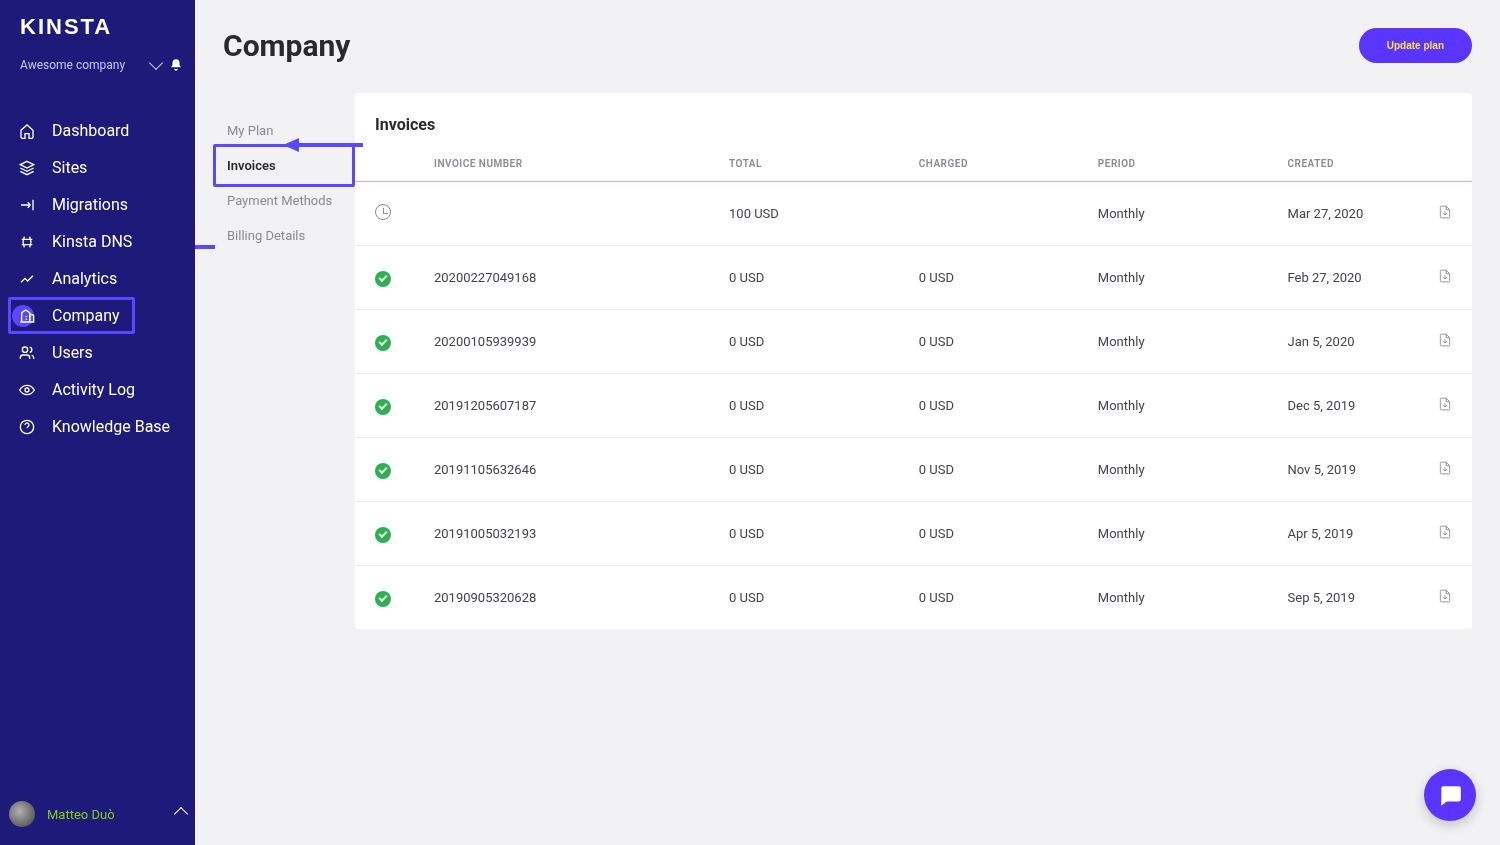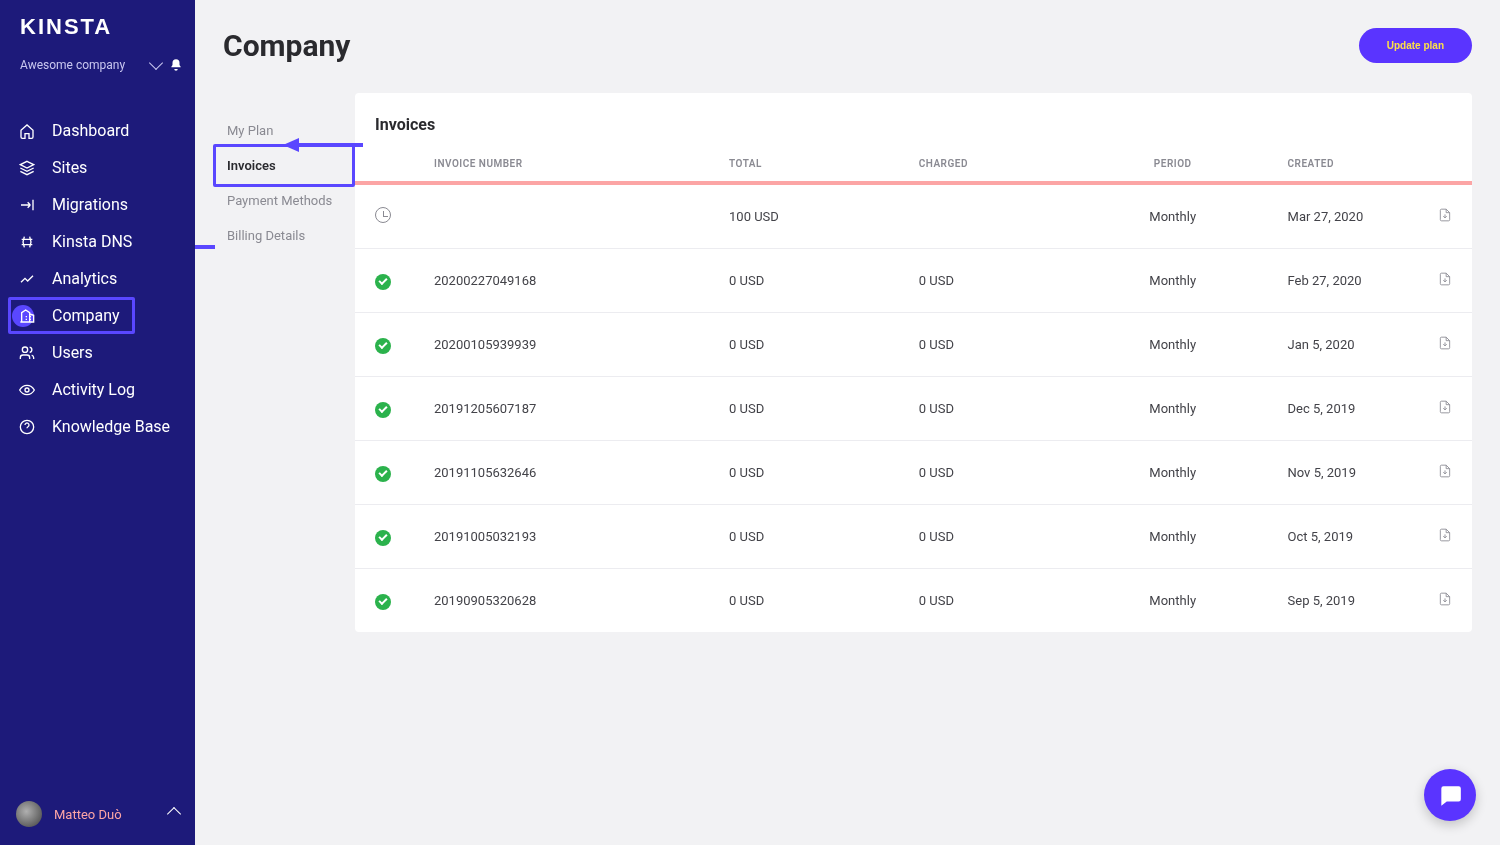--- a/index.html
+++ b/index.html
@@ -82,26 +82,26 @@
     width:22px; height:22px;
     border-radius:50%;
     background:#5a47ff;
     transform:translateY(-50%);
     z-index:0;
   }
   .nav-item.active-circle .ic { z-index:1; }
   .sidebar-footer {
     position: absolute;
     bottom: 0; left:0; right:0;
-    padding: 18px 16px;
+    padding: 18px 9px;
     display:flex;
     align-items:center;
     justify-content:space-between;
     font-size: 13px;
-    color:#fca5a5;
+    color:#84cc16;
   }
   .sidebar-footer .u { display:flex;align-items:center;gap:12px; }
   .avatar {
     width:26px;height:26px;border-radius:50%;
     background: radial-gradient(circle at 40% 40%, #b0b0b0 0%, #555 80%);
   }
   .chev-up {
     width:10px;height:10px;
     border-left:1.5px solid #fff;
     border-top:1.5px solid #fff;
@@ -181,33 +181,33 @@
     font-size: 13px;
   }
   thead th {
     text-align:left;
     font-size: 10px;
     letter-spacing: 0.5px;
     color:#8a8a92;
     text-transform: uppercase;
     font-weight:600;
     padding: 12px 20px;
-    border-bottom:4px solid #fca5a5;
+    border-bottom:1px solid #fca5a5;
   }
   tbody td {
     padding: 22px 20px;
     border-bottom:1px solid #ececf0;
     color:#434349;
   }
   tbody tr:last-child td { border-bottom:none; }
   th.status, td.status { width:52px; }
   th.num, td.num { width: 280px; }
   th.total, td.total { width: 180px; }
   th.charged, td.charged { width: 170px; }
-  th.period, td.period { width: 180px; text-align: center; }
+  th.period, td.period { width: 180px; }
   th.created, td.created { width: 140px; }
   th.dl, td.dl { width:40px; text-align:right; }
   .badge-ok {
     width:16px;height:16px;border-radius:50%;
     background:#2bb24c;
     display:inline-flex;align-items:center;justify-content:center;
   }
   .badge-ok::after{
     content:"";
     width:6px;height:3px;
@@ -455,21 +455,21 @@
                     <path d="M14 2v6h6"></path>
                     <path d="M12 11v6m-3-3l3 3 3-3"></path>
                   </svg></span></td>
             </tr>
             <tr>
               <td class="status"><span class="badge-ok"></span></td>
               <td class="num">20191005032193</td>
               <td class="total">0 USD</td>
               <td class="charged">0 USD</td>
               <td class="period">Monthly</td>
-              <td class="created">Oct 5, 2019</td>
+              <td class="created">Apr 5, 2019</td>
               <td class="dl"><span class="dl-ic"><svg viewBox="0 0 24 24">
                     <path d="M14 2H6a2 2 0 0 0-2 2v16a2 2 0 0 0 2 2h12a2 2 0 0 0 2-2V8z"></path>
                     <path d="M14 2v6h6"></path>
                     <path d="M12 11v6m-3-3l3 3 3-3"></path>
                   </svg></span></td>
             </tr>
             <tr>
               <td class="status"><span class="badge-ok"></span></td>
               <td class="num">20190905320628</td>
               <td class="total">0 USD</td>

